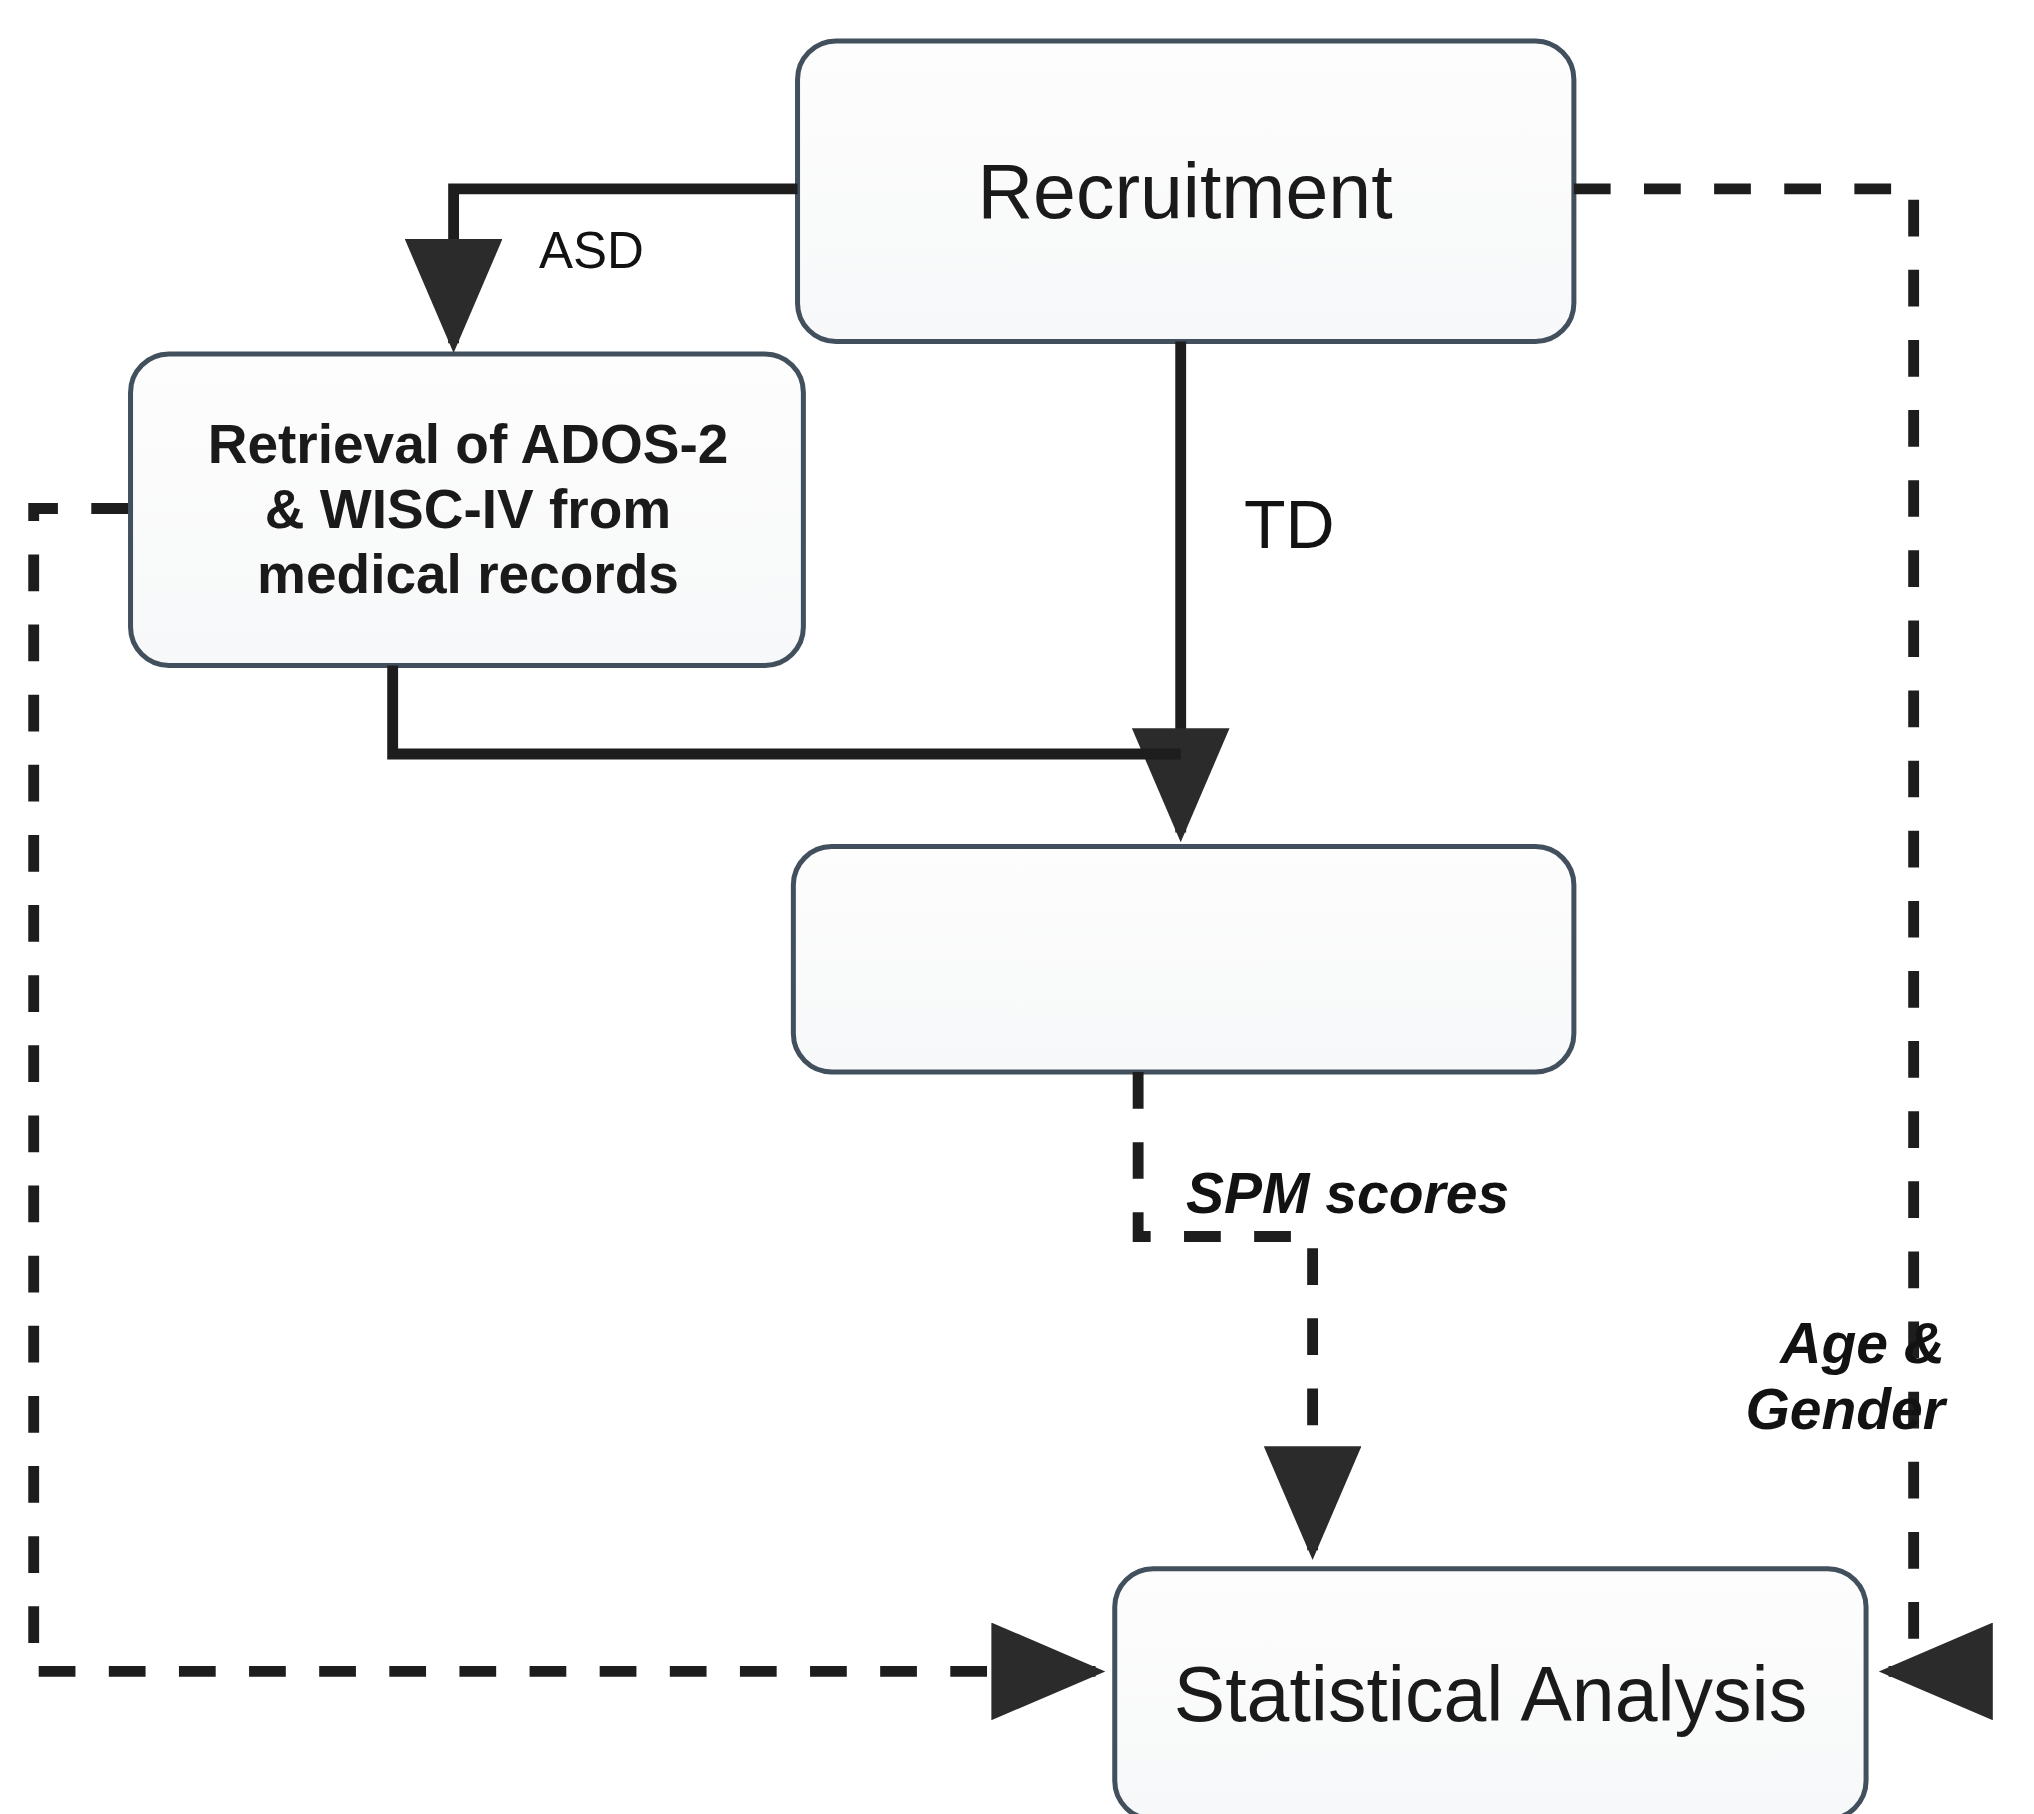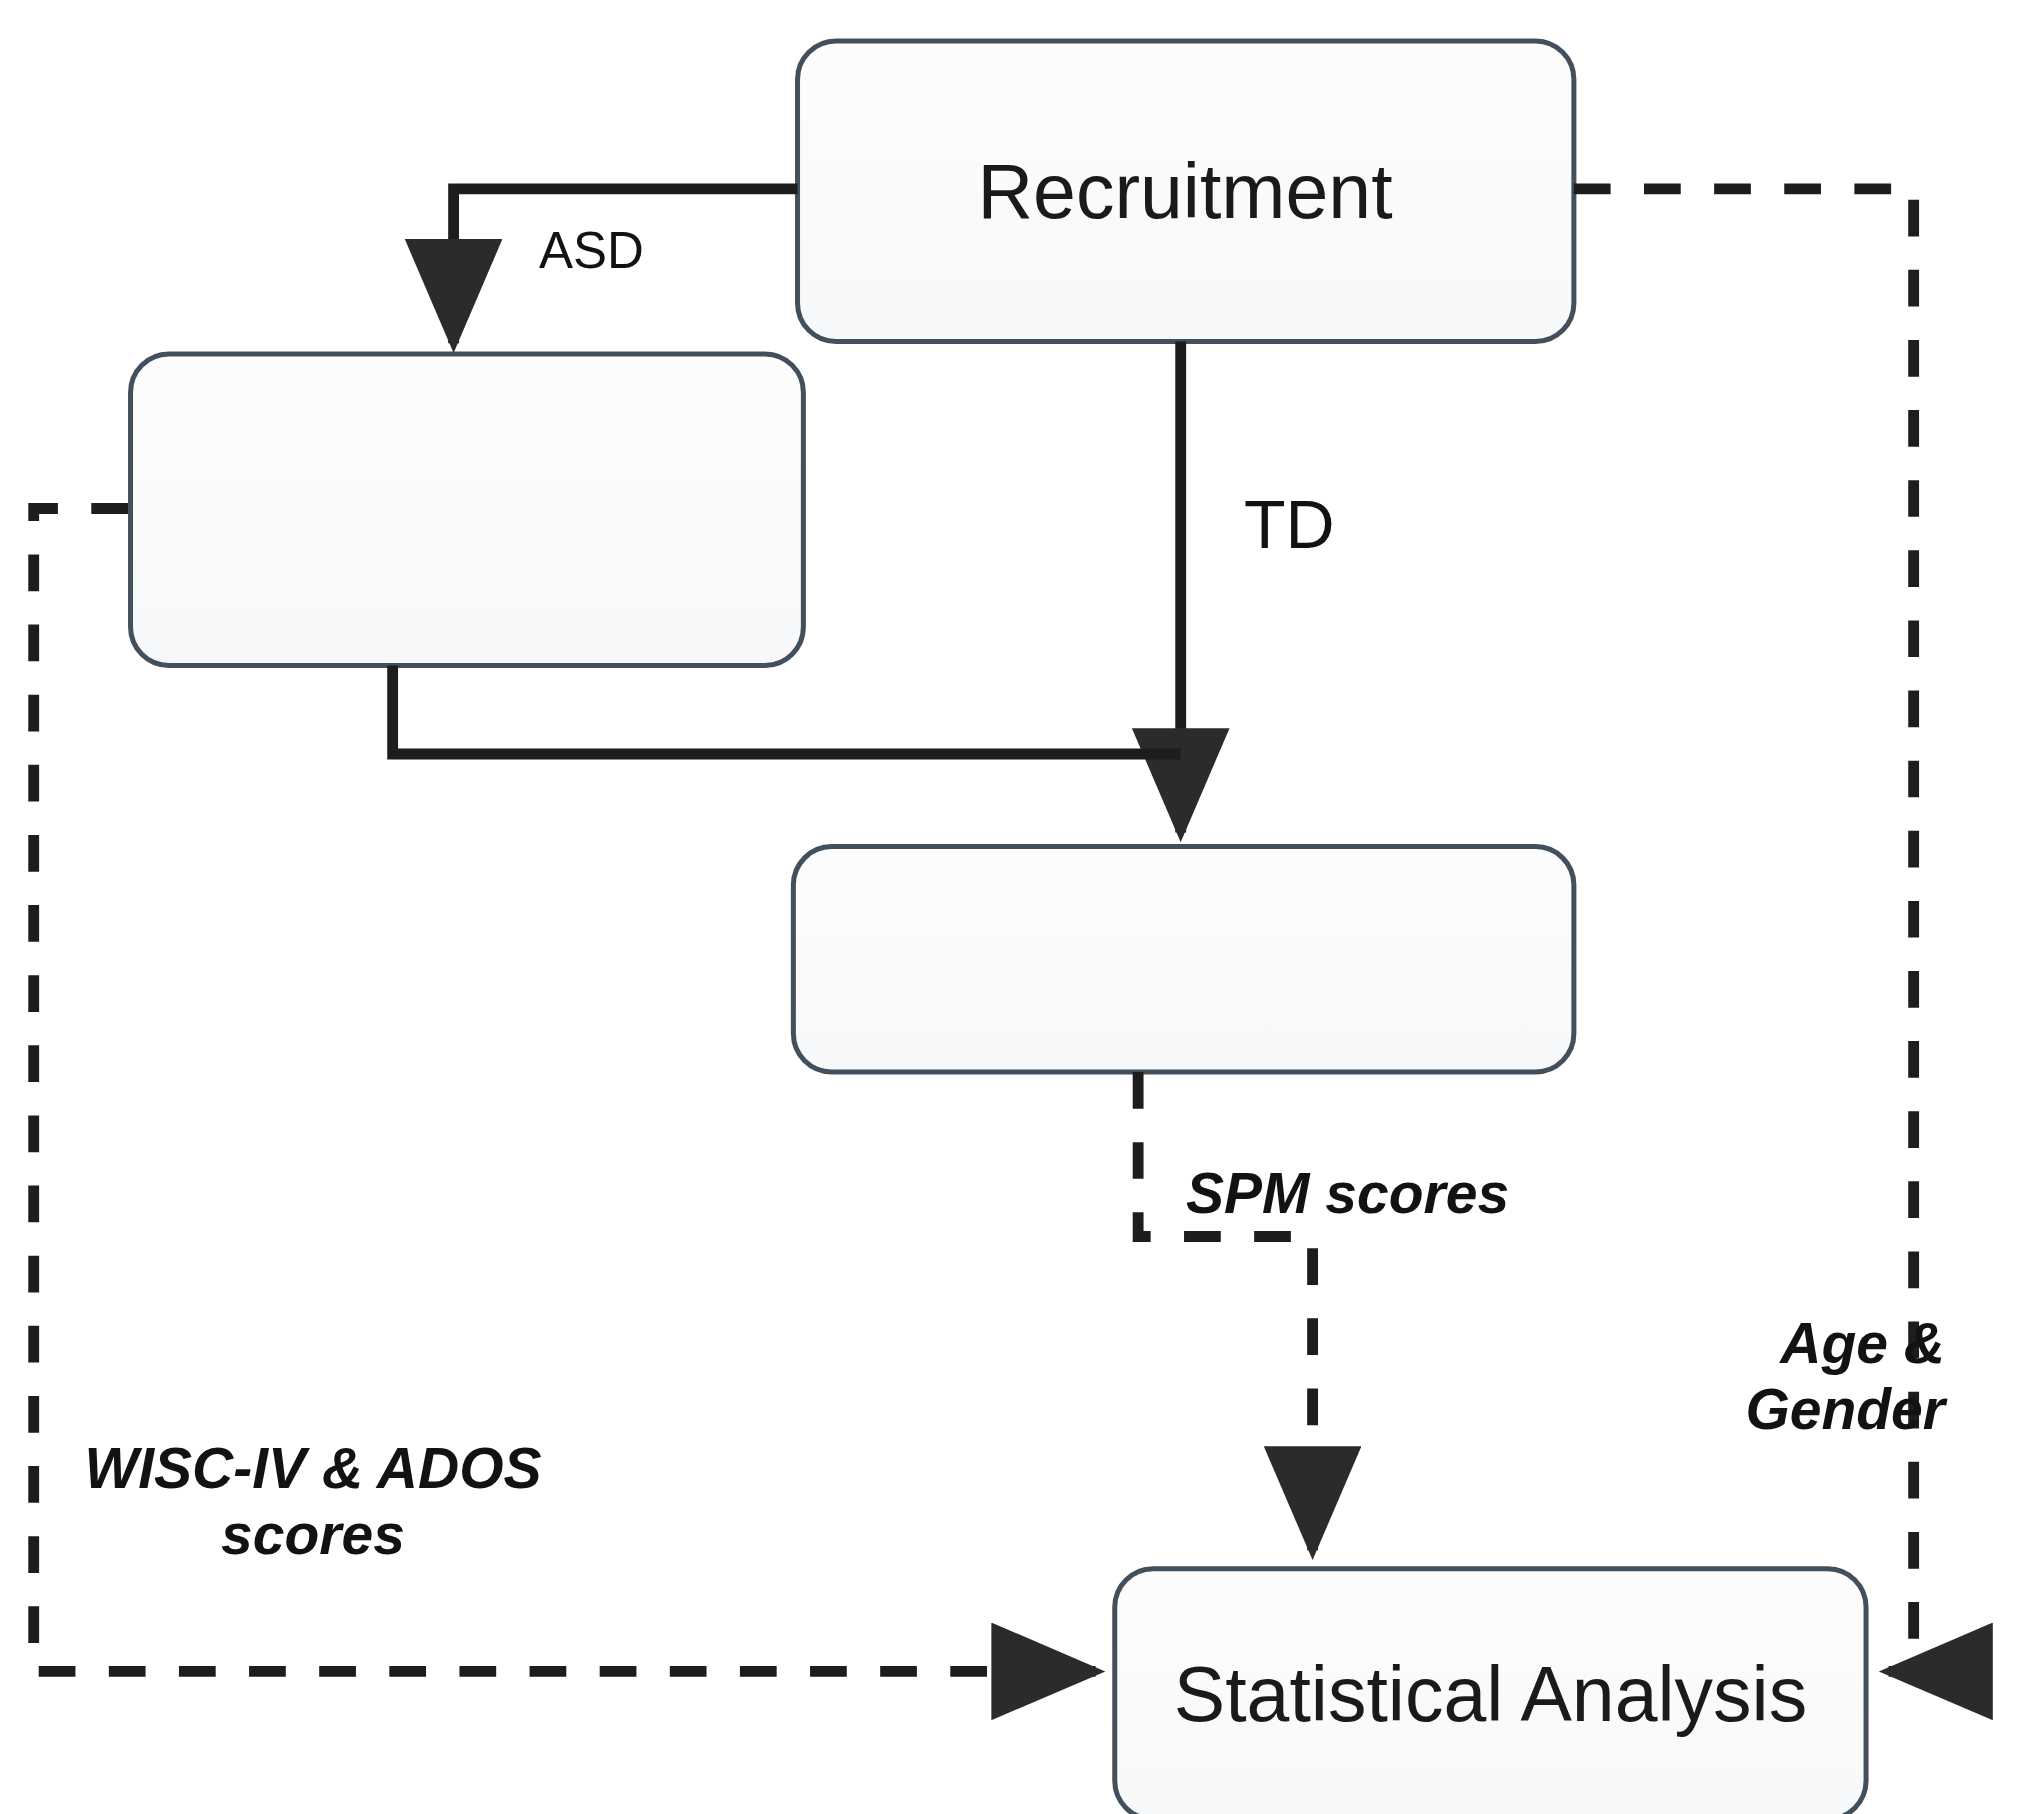--- a/index.html
+++ b/index.html
@@ -59,30 +59,31 @@
 
     <path d="M1363,1265 L1363,1462 L1572,1462 L1572,1838" fill="none" stroke="#1d1d1d" stroke-width="13" stroke-dasharray="44 40" marker-end="url(#ah-dash)"></path>
 
     <path d="M153,590 L40,590 L40,1983 L1312,1983" fill="none" stroke="#1d1d1d" stroke-width="13" stroke-dasharray="44 40" marker-end="url(#ah-dash)"></path>
 
     <path d="M1885,207 L2292,207 L2292,1983 L2262,1983" fill="none" stroke="#1d1d1d" stroke-width="13" stroke-dasharray="44 40" marker-end="url(#ah-dash)"></path>
   </svg>
 
   <div class="node-label n-recruit">Recruitment</div>
 
+  <div class="node-label n-retrieval">Retrieval of ADOS-2
+&amp; WISC-IV from
+medical records</div>
 
 
   <div class="node-label n-stat">Statistical Analysis</div>
 
   <div class="edge-label lbl-asd">ASD</div>
 
   <div class="edge-label lbl-td">TD</div>
 
   <div class="edge-label lbl-age">Age &amp;
 Gender</div>
 
   <div class="edge-label lbl-spm">SPM scores</div>
 
-  <div class="edge-label lbl-wisc">WISC-IV &amp; ADOS
-scores</div>
 
 </div>
 
 
 </body></html>

